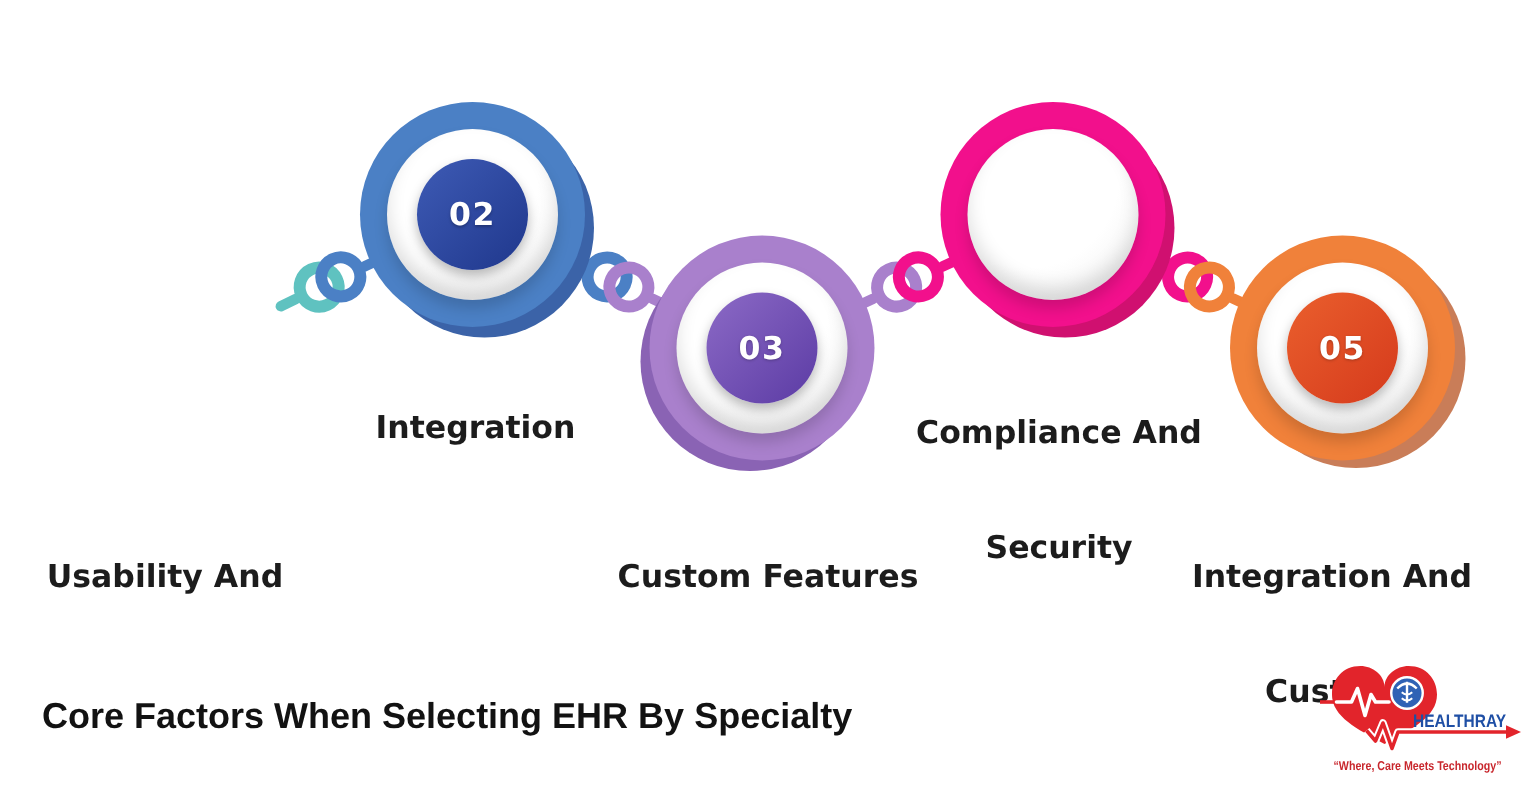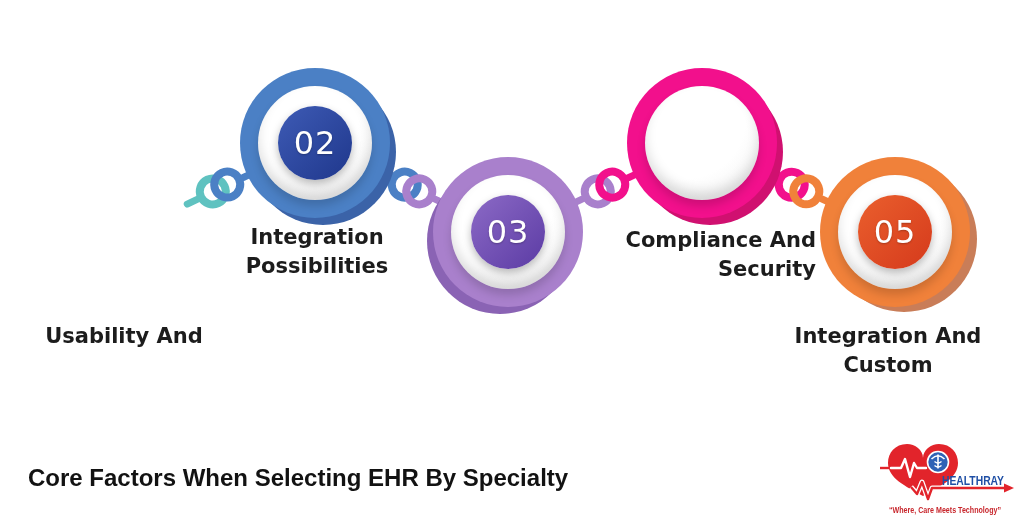--- a/index.html
+++ b/index.html
@@ -19,39 +19,39 @@
     background:radial-gradient(circle at 35% 28%, #ffffff 55%, #ededed 100%);
     box-shadow:0 6px 9px rgba(0,0,0,.15), inset 0 -8px 12px rgba(0,0,0,.13);
   }
   .disc{
     position:absolute;inset:38px;border-radius:50%;
     background:linear-gradient(135deg,var(--d1),var(--d2));
     box-shadow:0 4px 8px rgba(0,0,0,.28);
     display:flex;align-items:center;justify-content:center;
   }
   .num{
-    color:#ffffff;font-weight:400;font-size:32px;letter-spacing:1px;
+    color:#ffffff;font-weight:700;font-size:21px;letter-spacing:1px;
     font-family:"DejaVu Sans",sans-serif;text-shadow:0 1px 2px rgba(0,0,0,.25);
   }
   
   .connector{position:absolute;width:80px;height:40px;z-index:1;}
   .stub{position:absolute;height:7px;width:18px;top:16.5px;border-radius:4px;}
   .stub.left{left:0;background:var(--lc);}
   .stub.right{right:0;background:var(--rc);}
   .link-ring{position:absolute;width:34px;height:34px;top:3px;border-radius:50%;
     border:8px solid;box-sizing:border-box;background:transparent;}
   .link-ring.left{left:15px;border-color:var(--lc);}
   .link-ring.right{left:31px;border-color:var(--rc);}
   
   .label{
     position:absolute;width:220px;text-align:center;z-index:3;
     font-weight:700;font-size:21px;line-height:29px;color:#1c1c1c;
     font-family:"DejaVu Sans",sans-serif;
   }
-  .label span{display:block;}
+  .label span{display:block;margin-top:48px;}
   
   .title{
     position:absolute;left:0;right:0;top:464px;text-align:left;
     font-family:"Liberation Sans",sans-serif;font-weight:700;
     font-size:24px;color:#121212;z-index:3;padding-left:28px;
   }
   
   .logo{position:absolute;left:878px;top:438px;width:140px;height:88px;z-index:3;}
   .logo svg{display:block;}
 </style>
@@ -108,30 +108,30 @@
   </div>
   <div class="node" style="left: 820px; top: 157px; --ring: #F0813A; --swoosh: #C97D58; --d1: #EA5F2D; --d2: #D53A1C;">
     <div class="swoosh s-r"></div>
     <div class="ring"></div>
     <div class="plate"></div>
     <div class="disc">
       <span class="num">05</span>
     </div>
   </div>
 
-  <div class="label" style="left:14px;top:322px;">
+  <div class="label" style="left:0;top:322px;">
     <span>Usability And</span>
   </div>
   <div class="label" style="left:207px;top:223px;">
     <span>Integration</span>
-    <span>Possibilities</span>
   </div>
   <div class="label" style="left:402px;top:322px;">
+    <span>Custom Features</span>
   </div>
-  <div class="label" style="left:596px;top:226px;text-align:right;">
+  <div class="label" style="left:596px;top:226px;">
     <span>Compliance And</span>
     <span>Security</span>
   </div>
   <div class="label" style="left:778px;top:322px;">
     <span>Integration And</span>
     <span>Custom</span>
   </div>
 
   <div class="title">Core Factors When Selecting EHR By Specialty</div>
 

